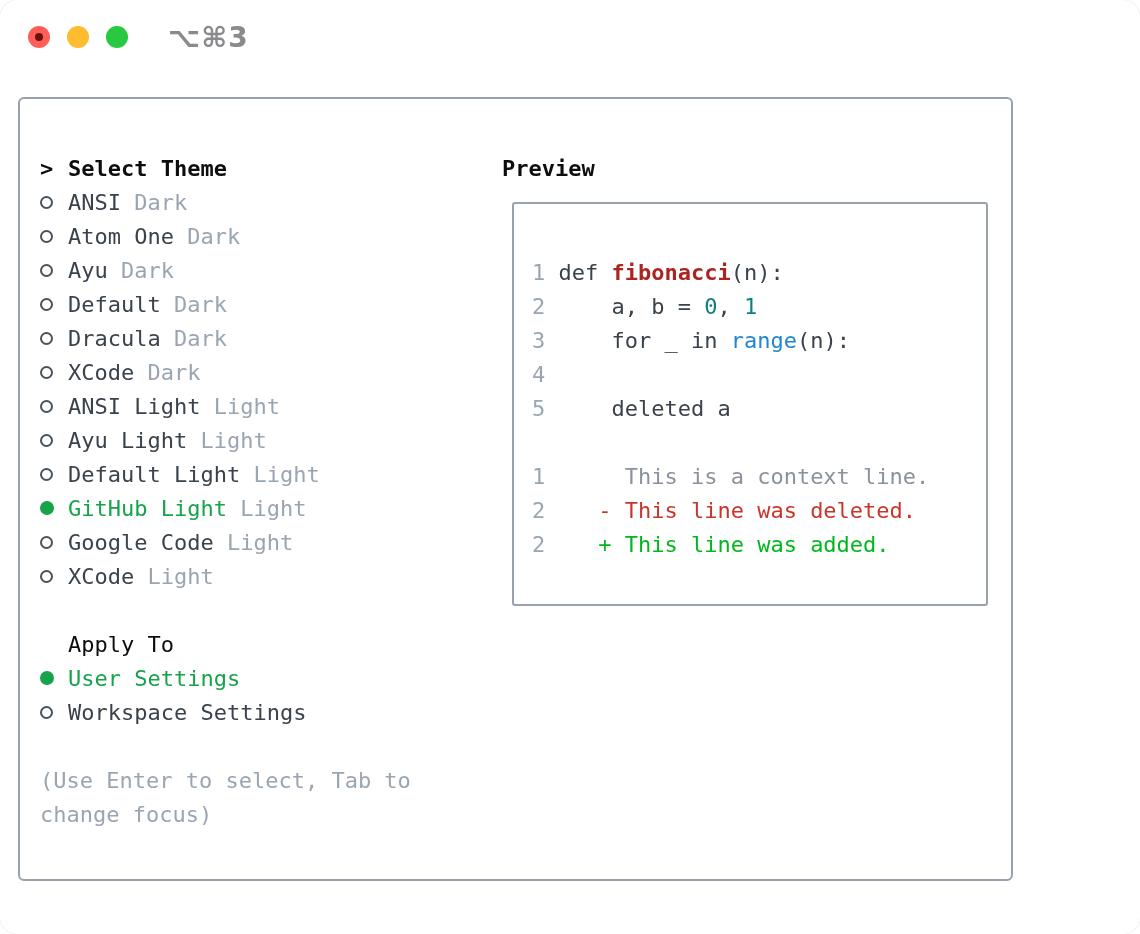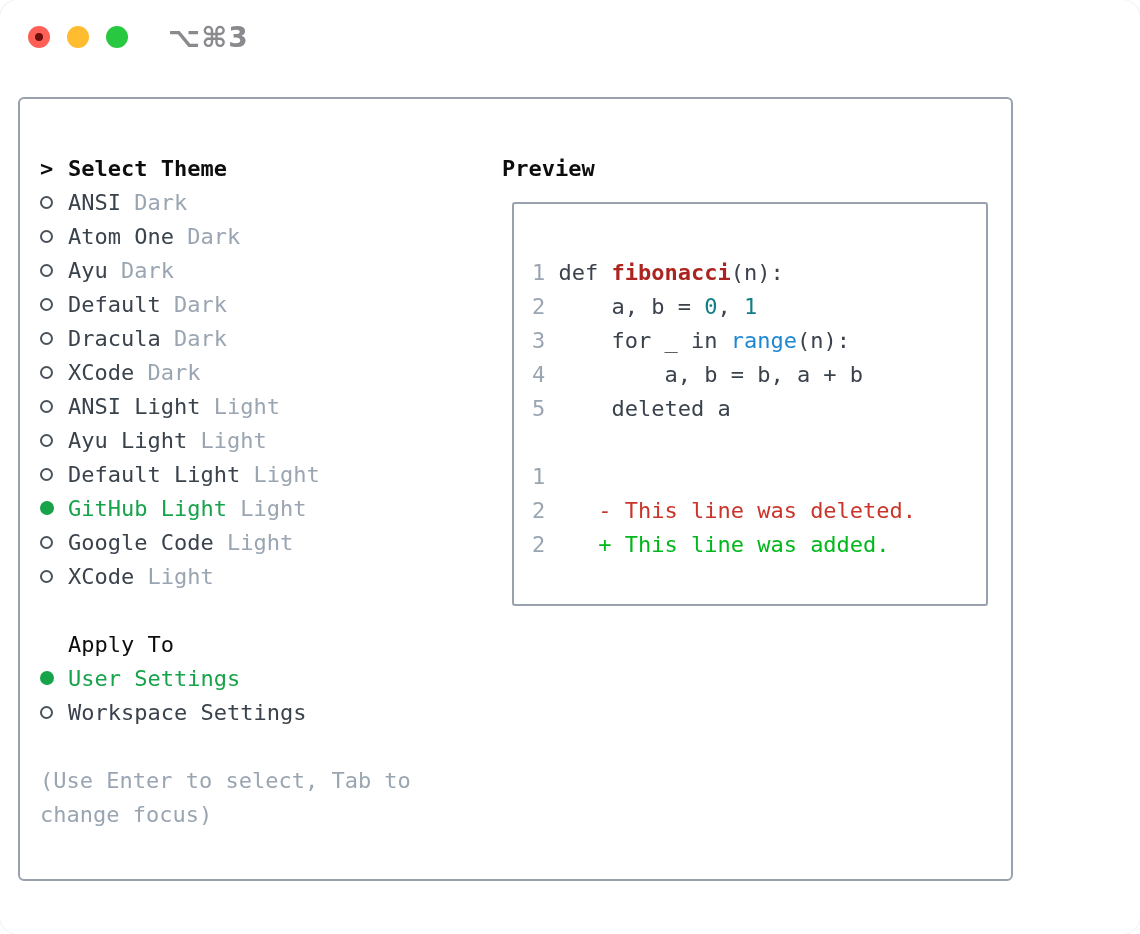--- a/index.html
+++ b/index.html
@@ -175,23 +175,23 @@
       <div class="help-line">change focus)</div>
     </div>
 
     <div class="preview-label">Preview</div>
 
     <div class="preview-box">
       <div>
           <div class="code-line"><span class="lineno">1</span><span class="code-text"><span class="tok-text">def </span><span class="tok-function">fibonacci</span><span class="tok-text">(n):</span></span></div>
           <div class="code-line"><span class="lineno">2</span><span class="code-text"><span class="tok-text">    a, b = </span><span class="tok-number">0</span><span class="tok-text">, </span><span class="tok-number">1</span></span></div>
           <div class="code-line"><span class="lineno">3</span><span class="code-text"><span class="tok-text">    for _ in </span><span class="tok-builtin">range</span><span class="tok-text">(n):</span></span></div>
-          <div class="code-line"><span class="lineno">4</span><span class="code-text"><span class="tok-text">        a, b = b, a + b</span></span></div>
+          <div class="code-line"><span class="lineno">4</span></div>
           <div class="code-line"><span class="lineno">5</span><span class="code-text"><span class="tok-text">    deleted a</span></span></div>
           <div class="code-line"><span class="lineno"></span><span class="code-text"></span></div>
-          <div class="code-line"><span class="lineno">1</span></div>
+          <div class="code-line"><span class="lineno">1</span><span class="code-text"><span class="tok-context">     This is a context line.</span></span></div>
           <div class="code-line"><span class="lineno">2</span><span class="code-text"><span class="tok-deleted">   - This line was deleted.</span></span></div>
           <div class="code-line"><span class="lineno">2</span><span class="code-text"><span class="tok-added">   + This line was added.</span></span></div>
         </div>
     </div>
 
   </div>
 </div>
 
 </body></html>

